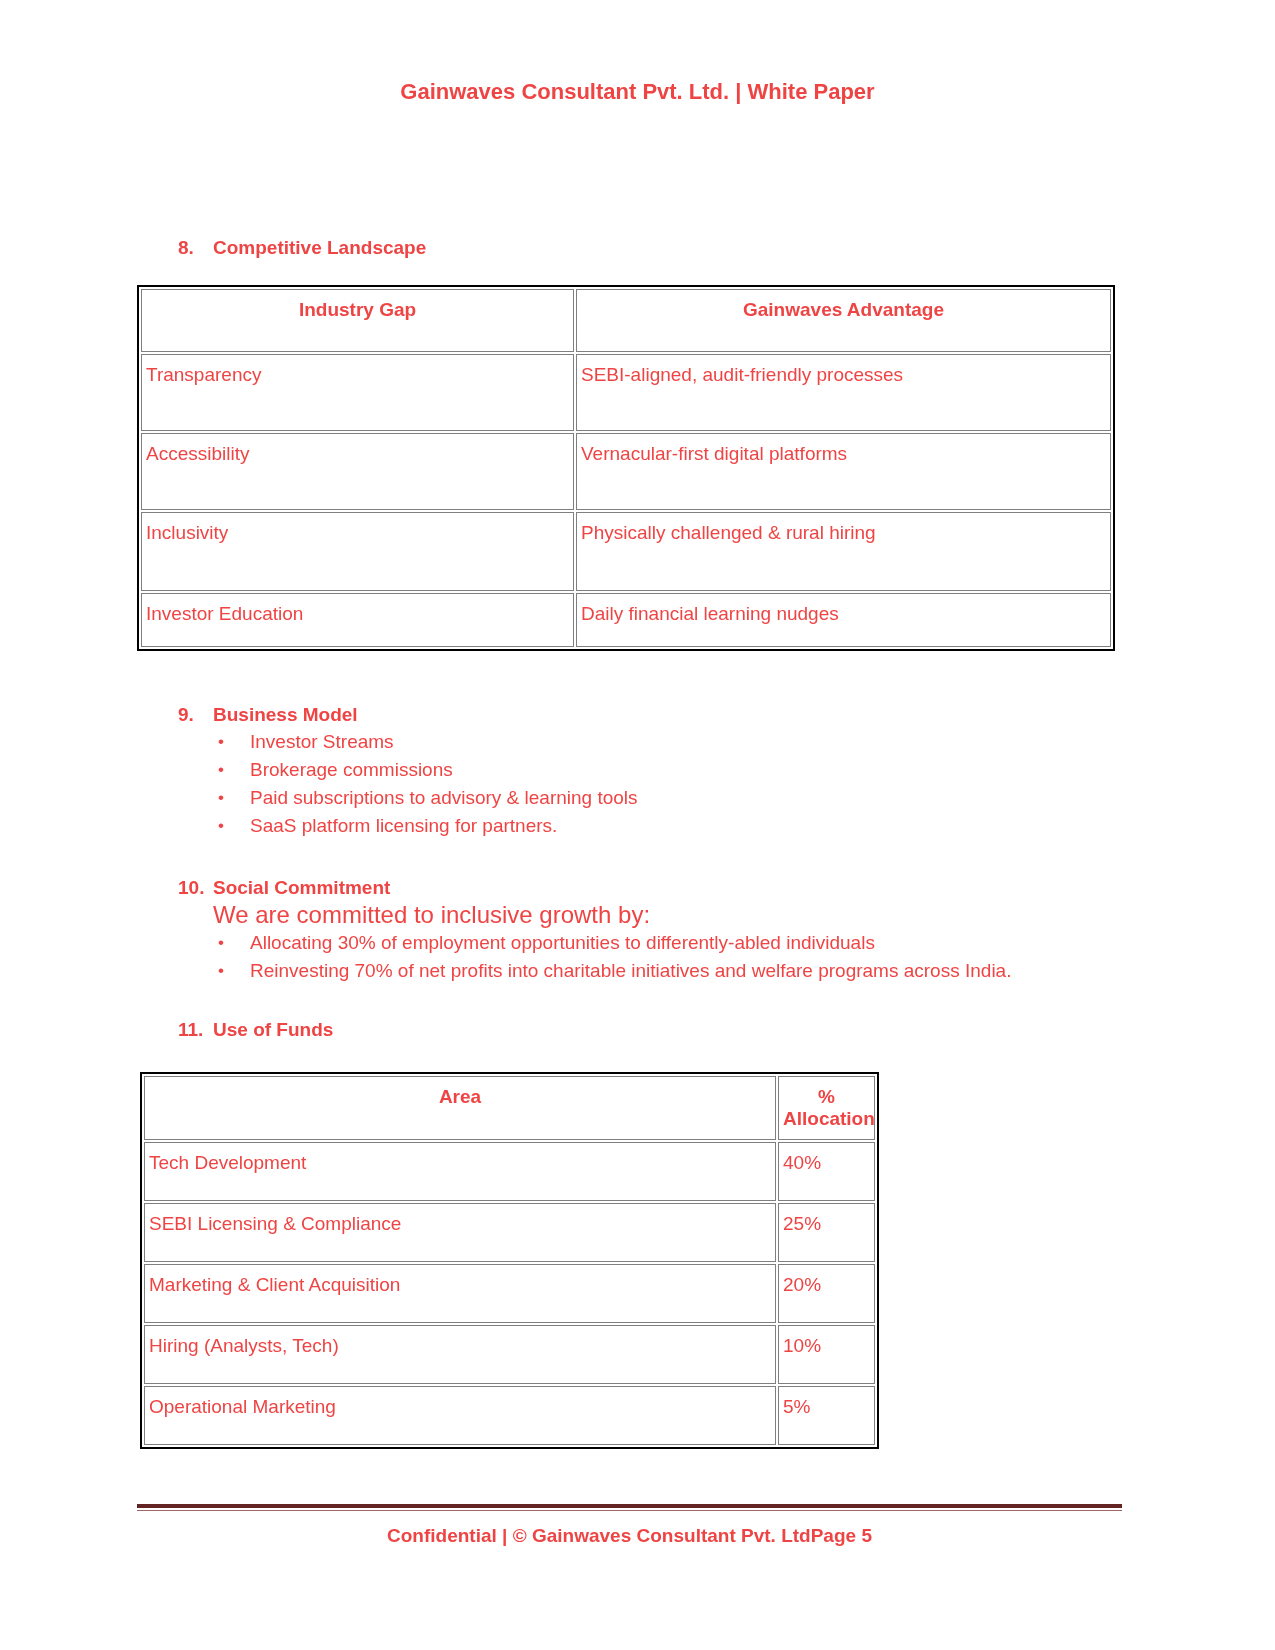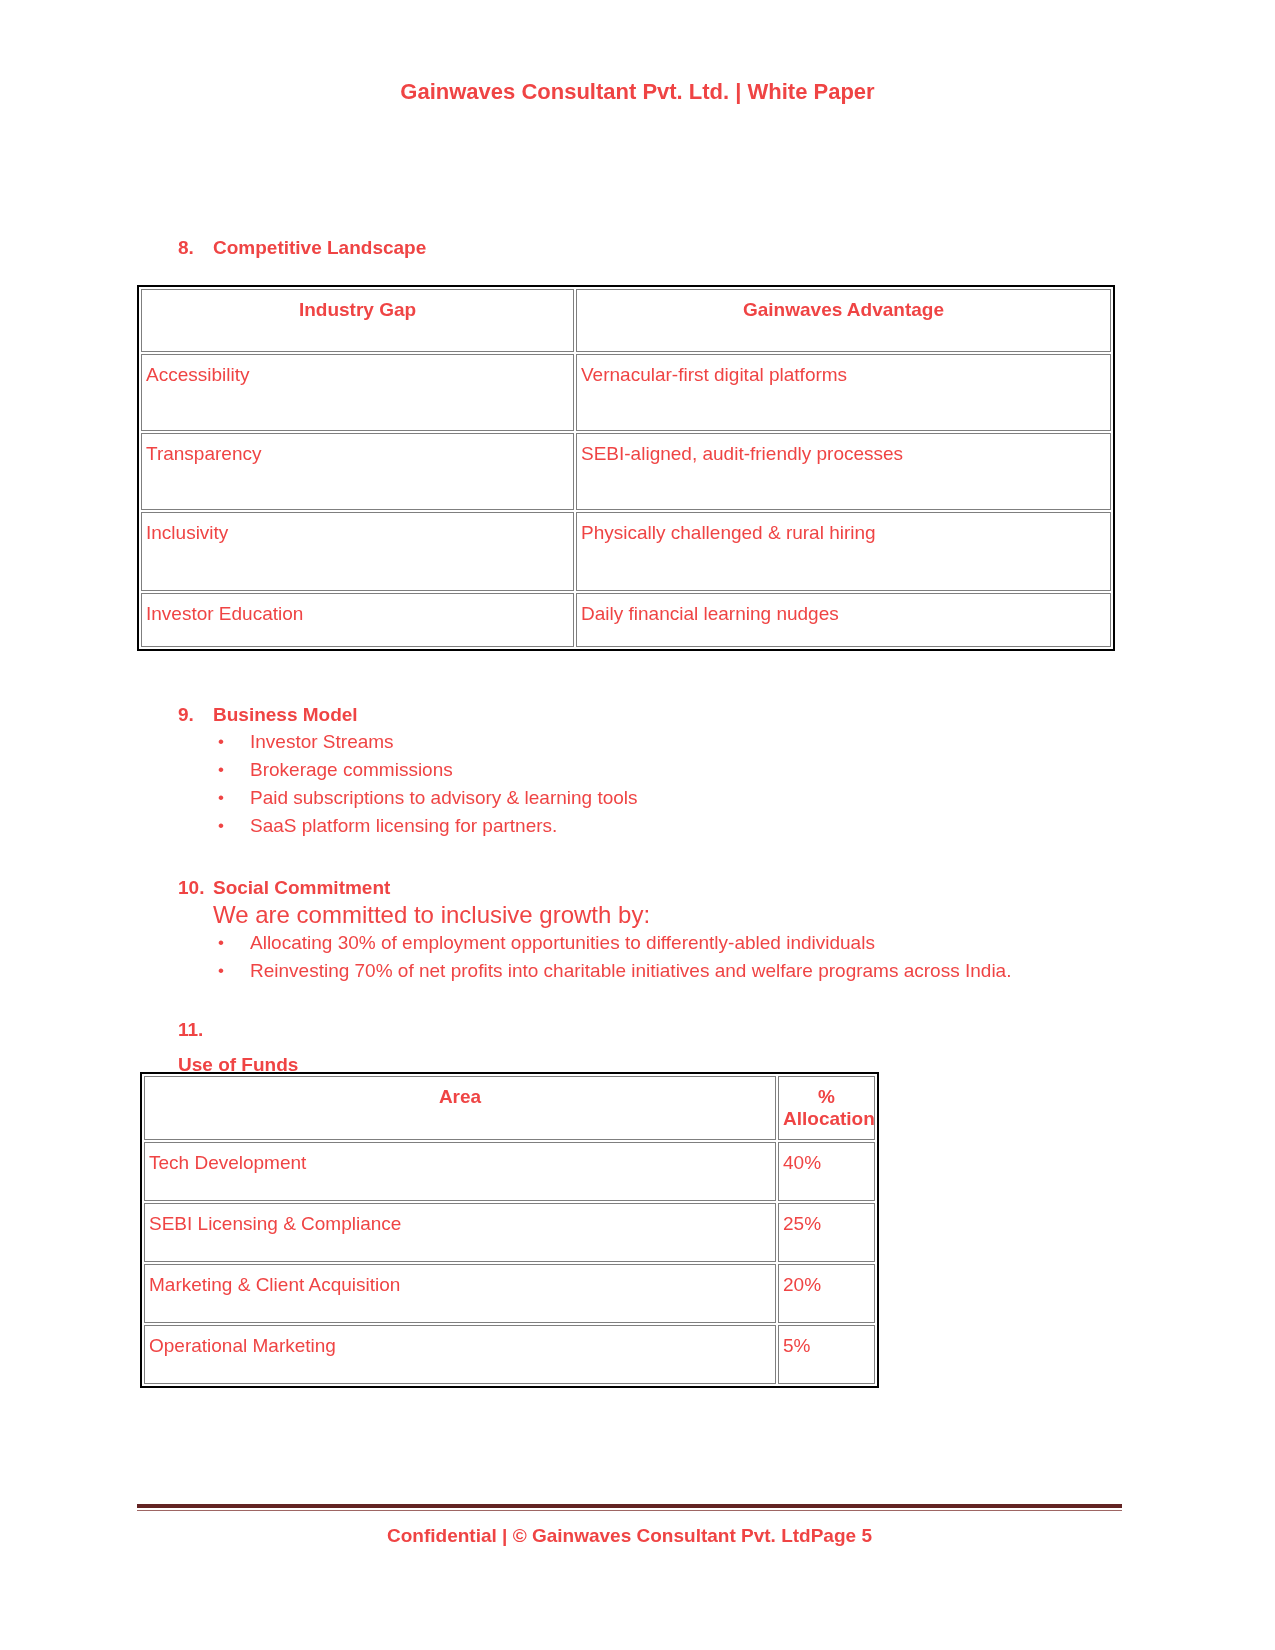--- a/index.html
+++ b/index.html
@@ -98,26 +98,26 @@
     <colgroup>
         <col style="width:433px;">
         <col>
       </colgroup>
     <tbody>
         <tr style="height:63px;">
       <th>Industry Gap</th>
       <th>Gainwaves Advantage</th>
     </tr>
     <tr>
+      <td style="height:77px;">Transparency</td>
+      <td>SEBI-aligned, audit-friendly processes</td>
+    </tr>
+    <tr>
       <td style="height:77px;">Accessibility</td>
       <td>Vernacular-first digital platforms</td>
-    </tr>
-    <tr>
-      <td style="height:77px;">Transparency</td>
-      <td>SEBI-aligned, audit-friendly processes</td>
     </tr>
     <tr>
       <td style="height:79px;">Inclusivity</td>
       <td>Physically challenged &amp; rural hiring</td>
     </tr>
     <tr>
       <td style="height:54px;">Investor Education</td>
       <td>Daily financial learning nudges</td>
     </tr>
   </tbody>
@@ -158,21 +158,21 @@
     <div class="b-row">
       <span class="b-marker">•</span>
       <span>Allocating 30% of employment opportunities to differently-abled individuals</span>
     </div>
     <div class="b-row">
       <span class="b-marker">•</span>
       <span>Reinvesting 70% of net profits into charitable initiatives and welfare programs across India.</span>
     </div>
   </div>
 
-  <div class="num-heading" style="top:1016px;flex-direction:column;">
+  <div class="num-heading" style="top:1016px;">
     <span class="h-num">11.</span>
     <span class="h-label">Use of Funds</span>
   </div>
 
   <table class="doc-table" style="top:1072px; left:140px; width:739px;">
     <colgroup>
         <col style="width:632px;">
         <col>
       </colgroup>
     <tbody>
@@ -186,20 +186,24 @@
     </tr>
     <tr>
       <td style="height:59px;">SEBI Licensing &amp; Compliance</td>
       <td>25%</td>
     </tr>
     <tr>
       <td style="height:59px;">Marketing &amp; Client Acquisition</td>
       <td>20%</td>
     </tr>
     <tr>
+      <td style="height:59px;">Hiring (Analysts, Tech)</td>
+      <td>10%</td>
+    </tr>
+    <tr>
       <td style="height:59px;">Operational Marketing</td>
       <td>5%</td>
     </tr>
   </tbody>
     </table>
 
   <div class="footer-rule"></div>
   <div class="footer-text">
     <span>Confidential | © Gainwaves Consultant Pvt. Ltd</span>
     <span>Page 5</span>

